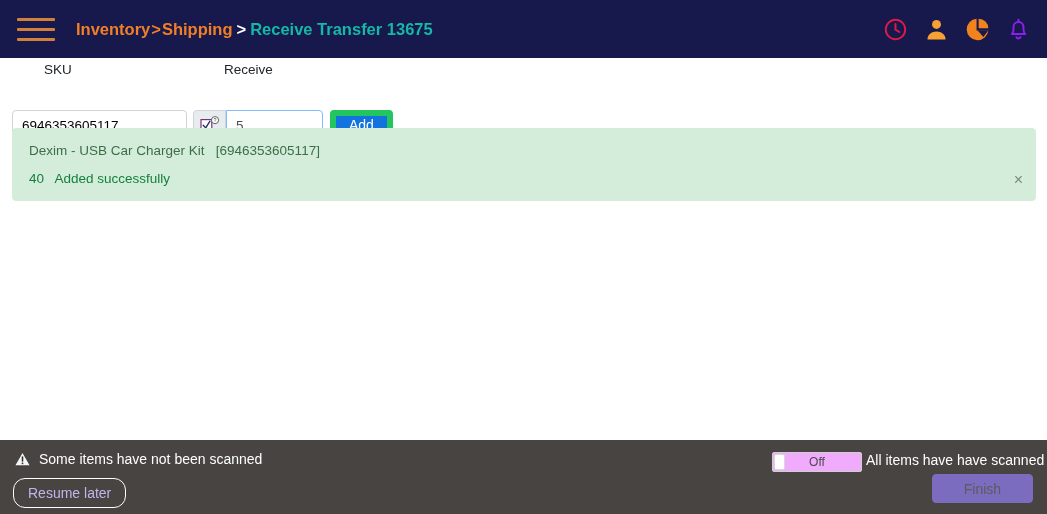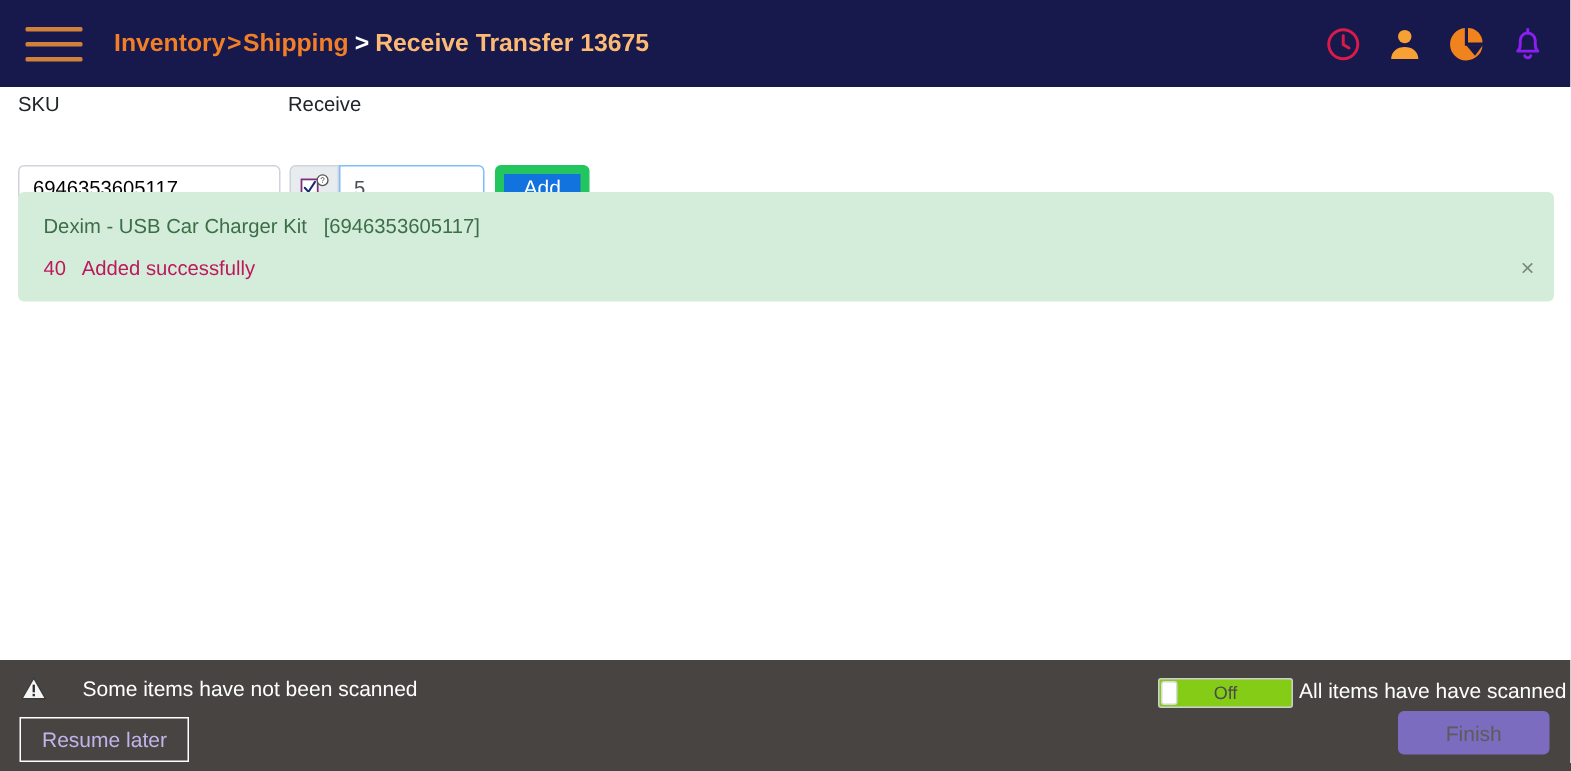--- a/index.html
+++ b/index.html
@@ -54,21 +54,21 @@
   }
   .crumb-link {
     color: #f07f28;
     cursor: pointer;
   }
   .crumb-sep {
     color: #f07f28;
     padding: 0 1px;
   }
   .crumb-sep.dim { color: #ffffff; padding: 0 4px; }
-  .crumb-current { color: #fdba74; }
+  .crumb-current { color: #14b8a6; }
 
   .header-icons {
     position: absolute;
     right: 16px;
     top: 0;
     height: 58px;
     display: flex;
     align-items: center;
     gap: 16px;
   }
@@ -82,20 +82,21 @@
   }
   .labels-row {
     position: relative;
     height: 26px;
   }
   .lbl {
     position: absolute;
     font-size: 13.5px;
     color: #212529;
     top: 4px;
+    margin-left: 32px;
   }
   .lbl-sku { left: 12px; }
   .lbl-qty { left: 192px; }
 
   .inputs-row {
     position: relative;
     height: 44px;
   }
   .txt-sku {
     position: absolute;
@@ -160,21 +161,21 @@
     padding: 14px 8px 14px 16px;
   }
   .alert-line1 {
     font-size: 13.5px;
     color: #3c6e47;
     margin-bottom: 13px;
     white-space: pre;
   }
   .alert-line2 {
     font-size: 13.5px;
-    color: #be185d;
+    color: #15803d;
     white-space: pre;
   }
   .alert-close {
     position: absolute;
     right: 12px;
     top: 43px;
     font-size: 16px;
     color: #5c6b5f;
     background: none;
     border: none;
@@ -190,44 +191,44 @@
     left: 0; bottom: 0;
     width: 1047px;
     height: 74px;
     background: #474441;
   }
   .warn-row {
     position: absolute;
     left: 14px; top: 11px;
     display: flex;
     align-items: flex-end;
-    gap: 24px;
+    gap: 8px;
   }
   .warn-text {
     font-size: 14px;
     color: #ffffff;
   }
   .btn-resume {
     position: absolute;
     left: 13px; top: 38px;
     height: 30px;
     padding: 0 14px;
     background: transparent;
     border: 1px solid #ffffff;
-    border-radius: 0;
+    border-radius: 12px;
     color: #c3b3ea;
     font-size: 14px;
     font-family: "Liberation Sans", sans-serif;
     cursor: pointer;
   }
   .toggle {
     position: absolute;
     left: 772px; top: 452px;
     width: 90px; height: 20px;
-    background: #84cc16;
+    background: #f0abfc;
     border: 1px solid #cfcfcf;
     border-radius: 2px;
     cursor: pointer;
   }
   .toggle-knob {
     position: absolute;
     left: 1px; top: 1px;
     width: 11px; height: 16px;
     background: #ffffff;
     border: 1px solid #d8d8d8;

